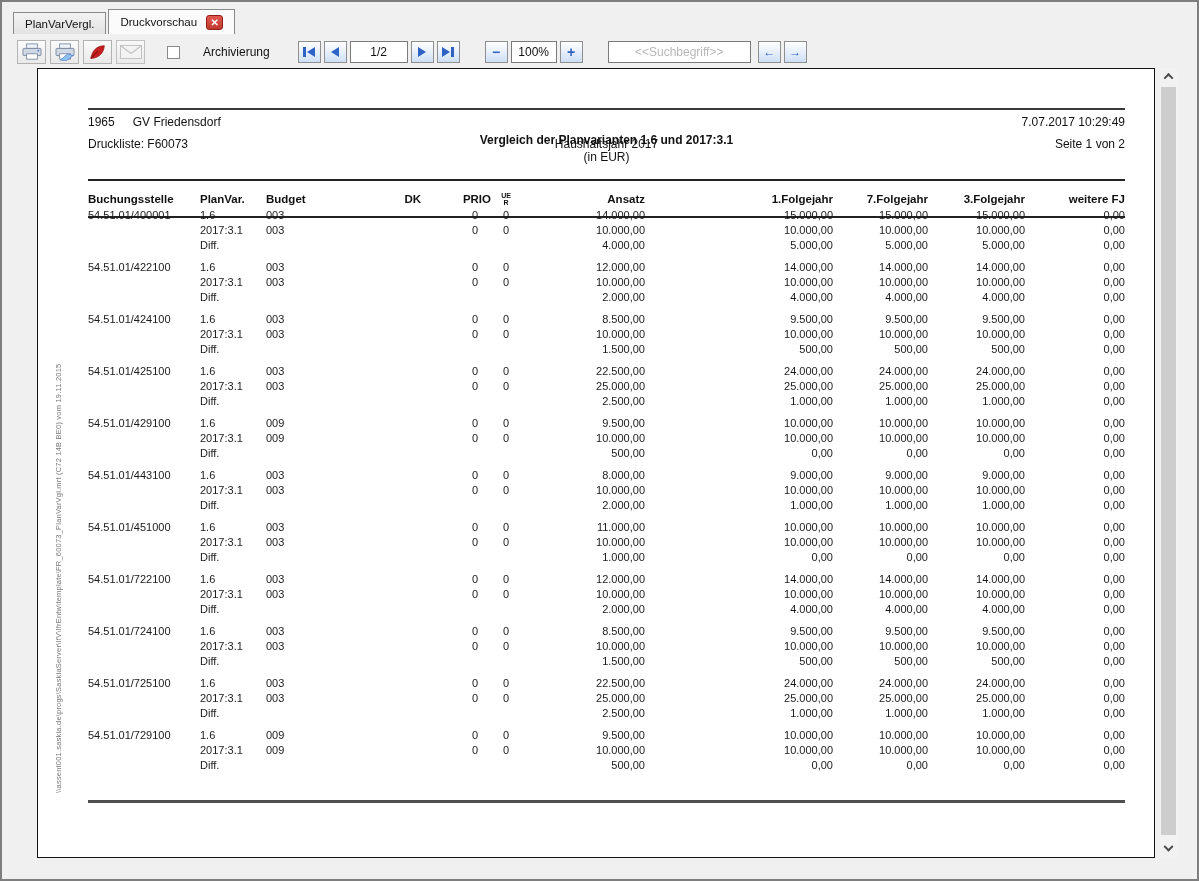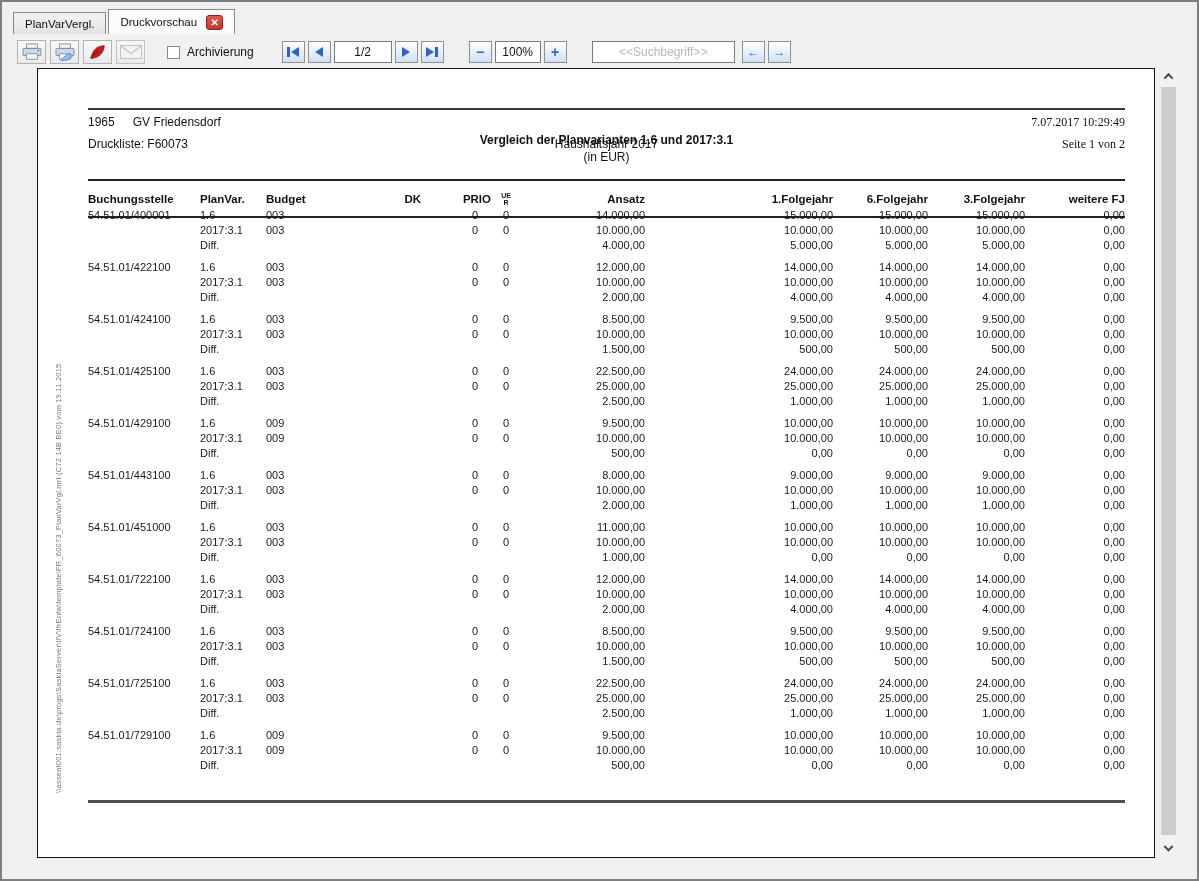--- a/index.html
+++ b/index.html
@@ -46,41 +46,41 @@
   .navbtn .grp { display:flex; align-items:center; gap:1px; }
   .box-input {
     height:22px; border:1px solid #7a7a7a; background:#fff; text-align:center;
     font-size:12px; color:#111; font-family:"Liberation Sans",sans-serif; margin-right:3px;
   }
   .pagebox { width:58px; }
   .zoombox { width:46px; }
   .searchbox { width:143px; color:#be185d; }
   .searchbox::placeholder { color:#b8b8b8; text-align:center; }
   .cb { width:13px; height:13px; margin-left:18px; border:1px solid #8a8a8a; background:#fff; appearance:none; cursor:pointer; }
-  .cb-label { margin-left:7px; font-size:12px; color:#111; }
+  .cb-label { margin-left:23px; font-size:12px; color:#111; }
   .sym { font-weight:bold; color:#2e63c4; font-size:14px; line-height:1; }
 
   
   .page {
     position:absolute; left:35px; top:66px; width:1118px; height:790px;
     background:#fff; border:1px solid #141414;
   }
 
   .vpath {
     position:absolute; left:16px; top:724px; width:432px;
     transform:rotate(-90deg); transform-origin:0 0;
     font-size:7.5px; color:#787878; white-space:nowrap; letter-spacing:.2px;
   }
 
   .rpt-topline { position:absolute; left:50px; top:39px; width:1037px; height:2px; background:#3a3a3a; }
   .rpt-botline { position:absolute; left:50px; top:731px; width:1037px; height:3px; background:#4f4f4f; }
 
   .hline { position:absolute; font-size:12px; color:#111; white-space:nowrap; }
   .h-center { left:50px; width:1037px; text-align:center; }
-  .h-right  { left:50px; width:1037px; text-align:right;font-family:Liberation Serif, serif; }
+  .h-right  { left:50px; width:1037px; text-align:right; }
   .bold { font-weight:bold; }
   .org-gap { display:inline-block; width:18px; }
 
   .thead {
     position:absolute; left:50px; top:110px; width:1037px; height:39px;
     border-top:2px solid #222; border-bottom:2px solid #222;
     display:grid; grid-template-columns:112px 66px 90px 65px 70px 30px 124px 188px 95px 97px 100px;
     align-items:center; font-weight:bold; font-size:11.5px; color:#111;
   }
   .tbody { position:absolute; left:50px; top:139px; width:1037px; }
@@ -216,21 +216,21 @@
     <div class="thead">
         <div>Buchungsstelle</div>
         <div>PlanVar.</div>
         <div>Budget</div>
         <div>DK</div>
         <div>PRIO</div>
         <div>UE
 R</div>
         <div>Ansatz</div>
         <div>1.Folgejahr</div>
-        <div>6.Folgejahr</div>
+        <div>7.Folgejahr</div>
         <div>3.Folgejahr</div>
         <div>weitere FJ</div>
       </div>
     <div class="tbody">
         <div class="block">
           <div class="trow">
             <div>54.51.01/400001</div>
             <div>1.6</div>
             <div>003</div>
             <div></div>

